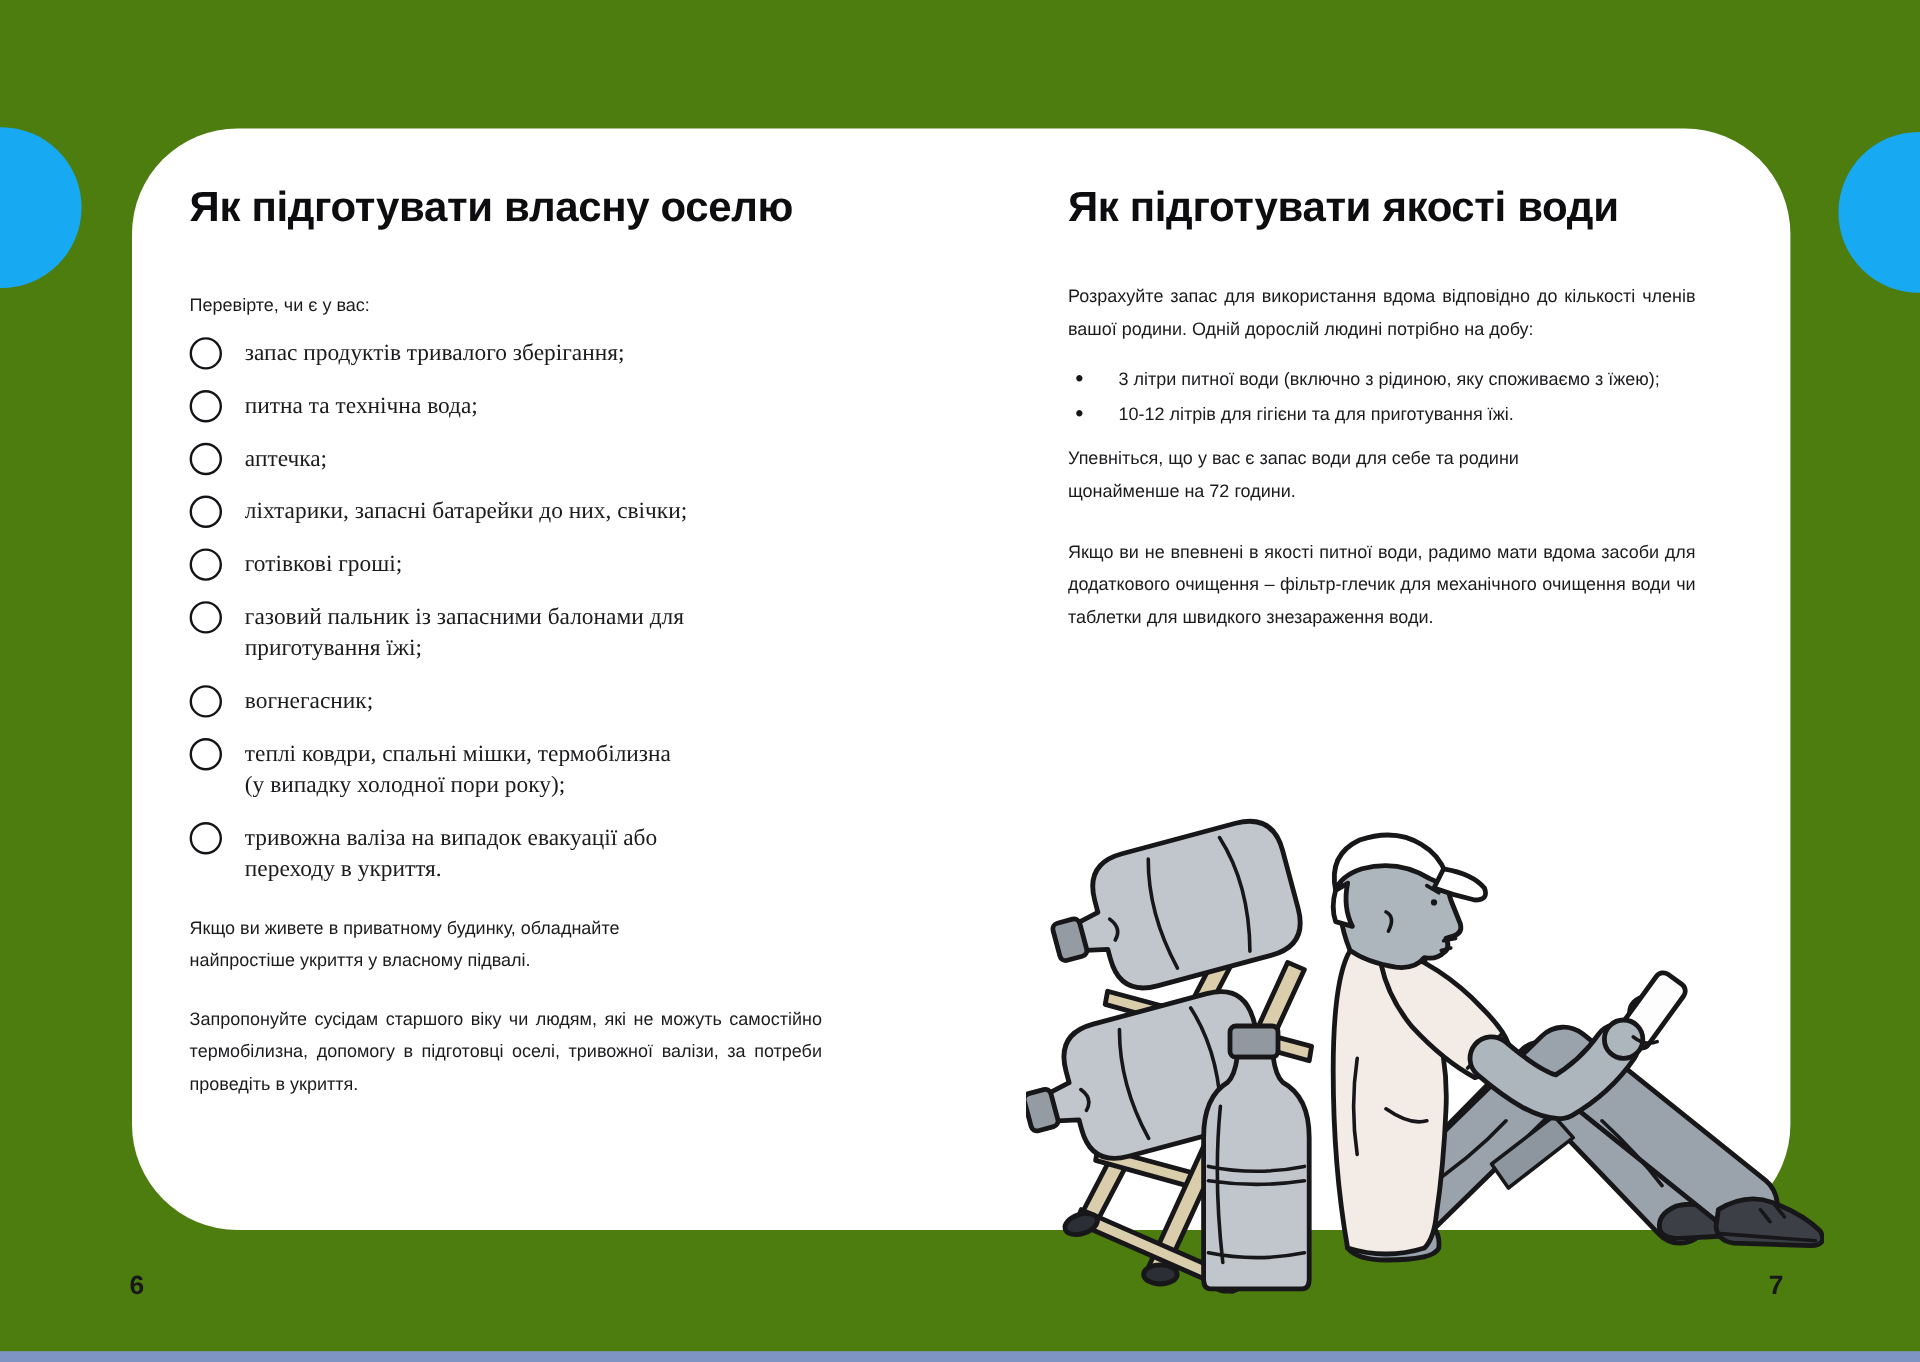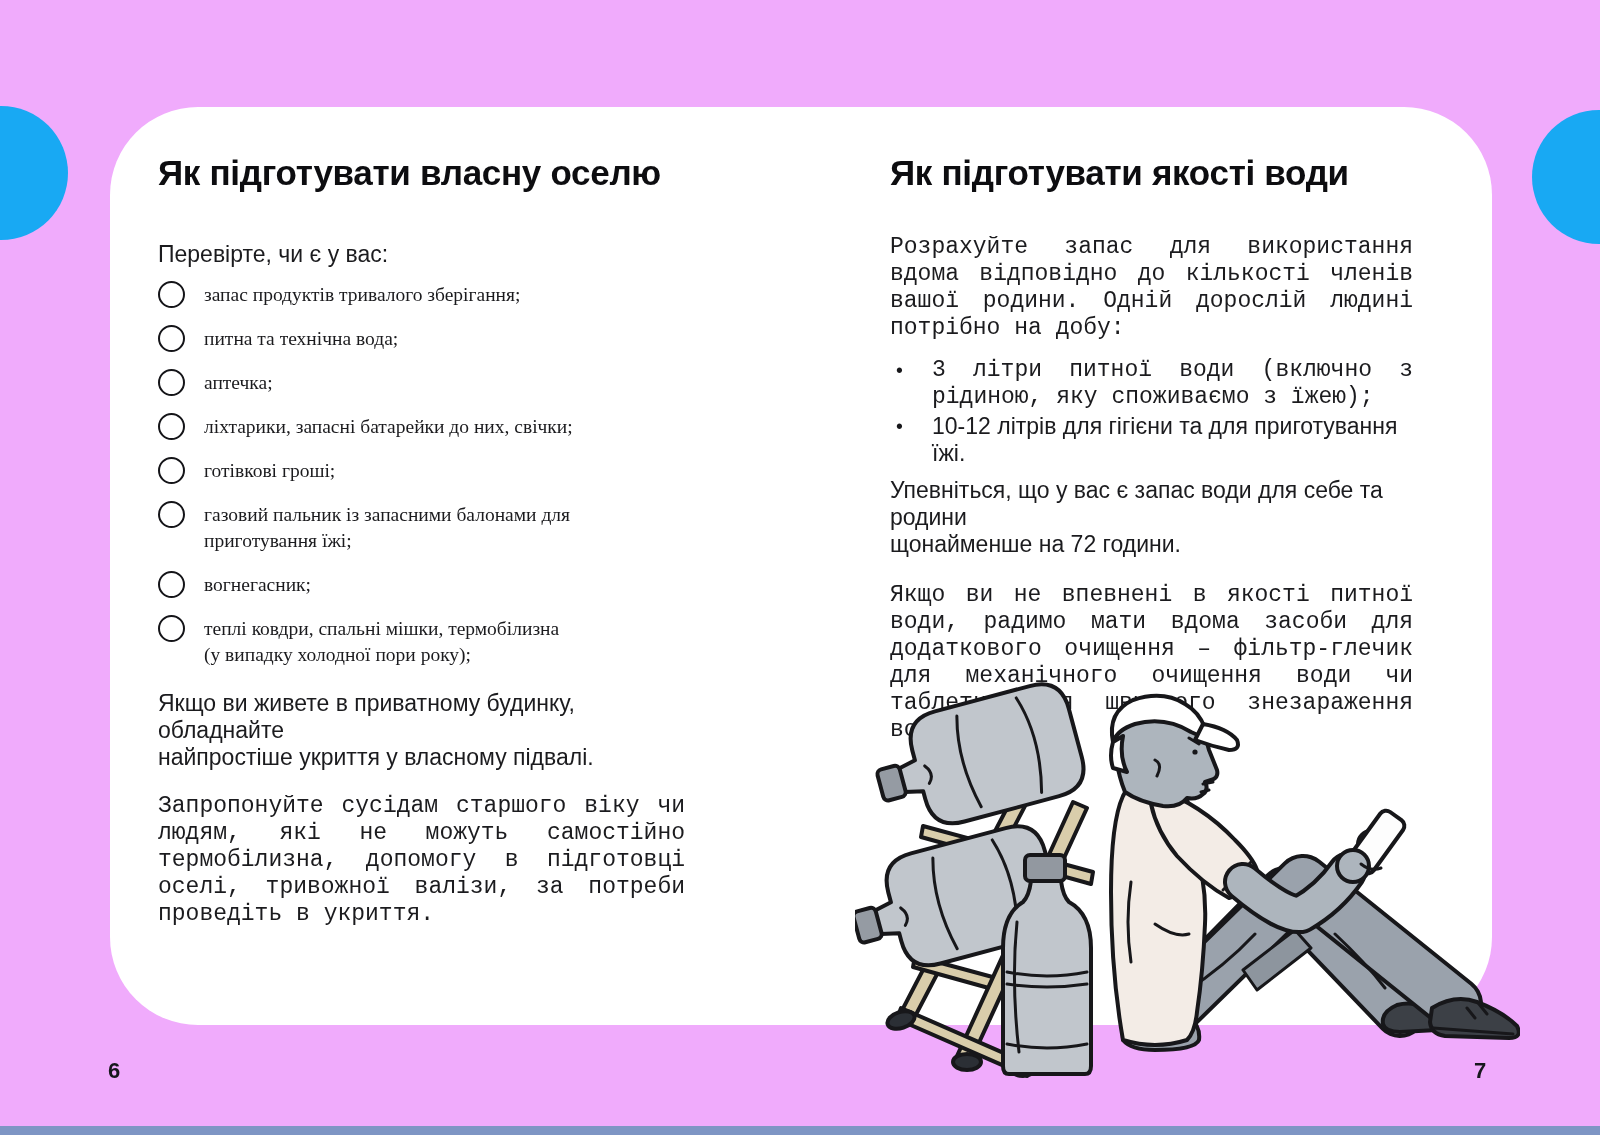--- a/index.html
+++ b/index.html
@@ -1,34 +1,34 @@
 <!DOCTYPE html>
 <html><head>
 <meta charset="utf-8">
 <style>
   html,body{margin:0;padding:0;}
   body{font-family:"Liberation Sans","DejaVu Sans",sans-serif;}
-  .page{position:relative;width:1600px;height:1135px;background:#f0abfc;overflow:hidden;}
+  .page{position:relative;width:1600px;height:1135px;background:#4d7c0f;overflow:hidden;}
 
   .edge-circle{position:absolute;width:134px;height:134px;border-radius:50%;background:#18a9f3;}
   .edge-circle.left{left:-66px;top:106px;}
   .edge-circle.right{right:-66px;top:110px;}
 
   .card{position:absolute;left:110px;top:107px;width:1382px;height:918px;background:#ffffff;border-radius:88px;}
 
   .bottom-strip{position:absolute;left:0;bottom:0;width:100%;height:9px;background:#7e95c4;}
 
   .col{position:absolute;color:#17171a;}
   .col-left{left:158px;top:152px;width:527px;}
   .col-right{left:890px;top:152px;width:523px;}
 
   .title{font-size:35px;line-height:42px;font-weight:700;letter-spacing:-0.3px;color:#0d0d10;margin:0;}
-  .body-text{font-size:23px;line-height:27px;color:#1b1b1e;}
+  .body-text{font-size:15px;line-height:27px;color:#1b1b1e;}
   .pre{white-space:pre-line;}
-  .just{text-align:justify;font-family:Liberation Mono, monospace;}
+  .just{text-align:justify;}
 
   .intro{margin-top:47px;}
   .checklist{margin-top:14px;display:flex;flex-direction:column;gap:18px;}
   .check-item{display:flex;align-items:flex-start;gap:19px;font-size:19.5px;line-height:26px;color:#1b1b1e;font-family:Liberation Serif, serif;}
   .check-circle{flex:0 0 auto;width:27px;height:27px;border:2.5px solid #141418;border-radius:50%;box-sizing:border-box;margin-top:-1px;background:#fff;}
 
   .para1-left{margin-top:22px;}
   .para2-left{margin-top:22px;}
 
   .para1-right{margin-top:40px;}
@@ -86,20 +86,25 @@
 приготування їжі;</span>
       </div>
       <div class="check-item">
         <span class="check-circle"></span>
         <span class="pre">вогнегасник;</span>
       </div>
       <div class="check-item">
         <span class="check-circle"></span>
         <span class="pre">теплі ковдри, спальні мішки, термобілизна
 (у випадку холодної пори року);</span>
+      </div>
+      <div class="check-item">
+        <span class="check-circle"></span>
+        <span class="pre">тривожна валіза на випадок евакуації або
+переходу в укриття.</span>
       </div>
     </div>
 
     <div class="body-text pre para1-left">Якщо ви живете в приватному будинку, обладнайте
 найпростіше укриття у власному підвалі.</div>
     <div class="body-text just para2-left">Запропонуйте сусідам старшого віку чи людям, які не можуть самостійно термобілизна, допомогу в підготовці оселі, тривожної валізи, за потреби проведіть в укриття.</div>
   </div>
 
   <div class="col col-right">
     <h1 class="title">Як підготувати якості води</h1>

